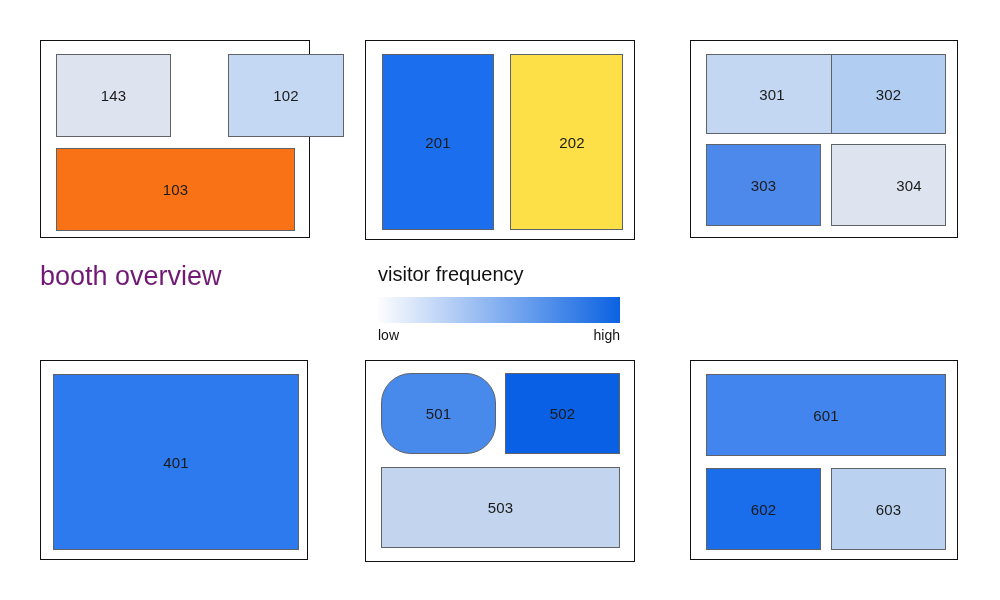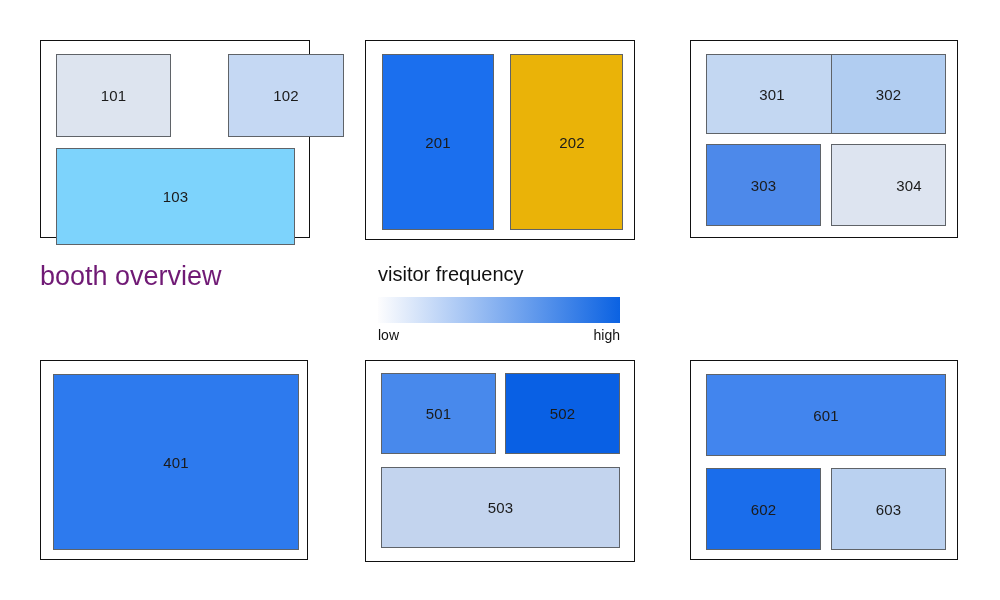--- a/index.html
+++ b/index.html
@@ -73,34 +73,34 @@
     <div class="legend-bar" style="background: linear-gradient(90deg, rgb(253, 253, 254), rgb(11, 98, 226));"></div>
     <div class="legend-labels">
       <span>low</span>
       <span>high</span>
     </div>
   </div>
 
   <div id="halls">
       <div class="hall" style="left: 40px; top: 40px; width: 270px; height: 198px;">
         <div class="booth" style="left: 15px; top: 13px; width: 115px; height: 83px; background: rgb(221, 228, 239);">
-          <span class="booth-label">101</span>
+          <span class="booth-label">143</span>
         </div>
         <div class="booth" style="left: 139px; top: 13px; width: 116px; height: 83px; background: rgb(197, 216, 243); margin-left: 48px;">
           <span class="booth-label">102</span>
         </div>
-        <div class="booth" style="left: 15px; top: 107px; width: 239px; height: 97px; background: #7dd3fc;">
+        <div class="booth" style="left: 15px; top: 107px; width: 239px; height: 83px; background: #f97316;">
           <span class="booth-label">103</span>
         </div>
       </div>
       <div class="hall" style="left: 365px; top: 40px; width: 270px; height: 200px;">
         <div class="booth" style="left: 16px; top: 13px; width: 112px; height: 176px; background: rgb(27, 111, 238);">
           <span class="booth-label">201</span>
         </div>
-        <div class="booth" style="left: 144px; top: 13px; width: 113px; height: 176px; background: #eab308; padding-left: 11px;">
+        <div class="booth" style="left: 144px; top: 13px; width: 113px; height: 176px; background: #fde047; padding-left: 11px;">
           <span class="booth-label">202</span>
         </div>
       </div>
       <div class="hall" style="left: 690px; top: 40px; width: 268px; height: 198px;">
         <div class="booth" style="left: 15px; top: 13px; width: 132px; height: 80px; background: rgb(195, 215, 242); justify-content: center;">
           <span class="booth-label">301</span>
         </div>
         <div class="booth" style="left: 140px; top: 13px; width: 115px; height: 80px; background: rgb(177, 205, 241); justify-content: center;">
           <span class="booth-label">302</span>
         </div>
@@ -110,21 +110,21 @@
         <div class="booth" style="left: 140px; top: 103px; width: 115px; height: 82px; background: rgb(221, 228, 240); padding-left: 41px;">
           <span class="booth-label">304</span>
         </div>
       </div>
       <div class="hall" style="left: 40px; top: 360px; width: 268px; height: 200px;">
         <div class="booth" style="left: 12px; top: 13px; width: 246px; height: 176px; background: rgb(45, 122, 238);">
           <span class="booth-label">401</span>
         </div>
       </div>
       <div class="hall" style="left: 365px; top: 360px; width: 270px; height: 202px;">
-        <div class="booth" style="left: 15px; top: 12px; width: 115px; height: 81px; background: rgb(72, 137, 236);">
+        <div class="booth" style="left: 15px; top: 12px; width: 115px; height: 81px; background: rgb(72, 137, 236); border-radius: 30px;">
           <span class="booth-label">501</span>
         </div>
         <div class="booth" style="left: 139px; top: 12px; width: 115px; height: 81px; background: rgb(9, 96, 228);">
           <span class="booth-label">502</span>
         </div>
         <div class="booth" style="left: 15px; top: 106px; width: 239px; height: 81px; background: rgb(195, 212, 238);">
           <span class="booth-label">503</span>
         </div>
       </div>
       <div class="hall" style="left: 690px; top: 360px; width: 268px; height: 200px;">

